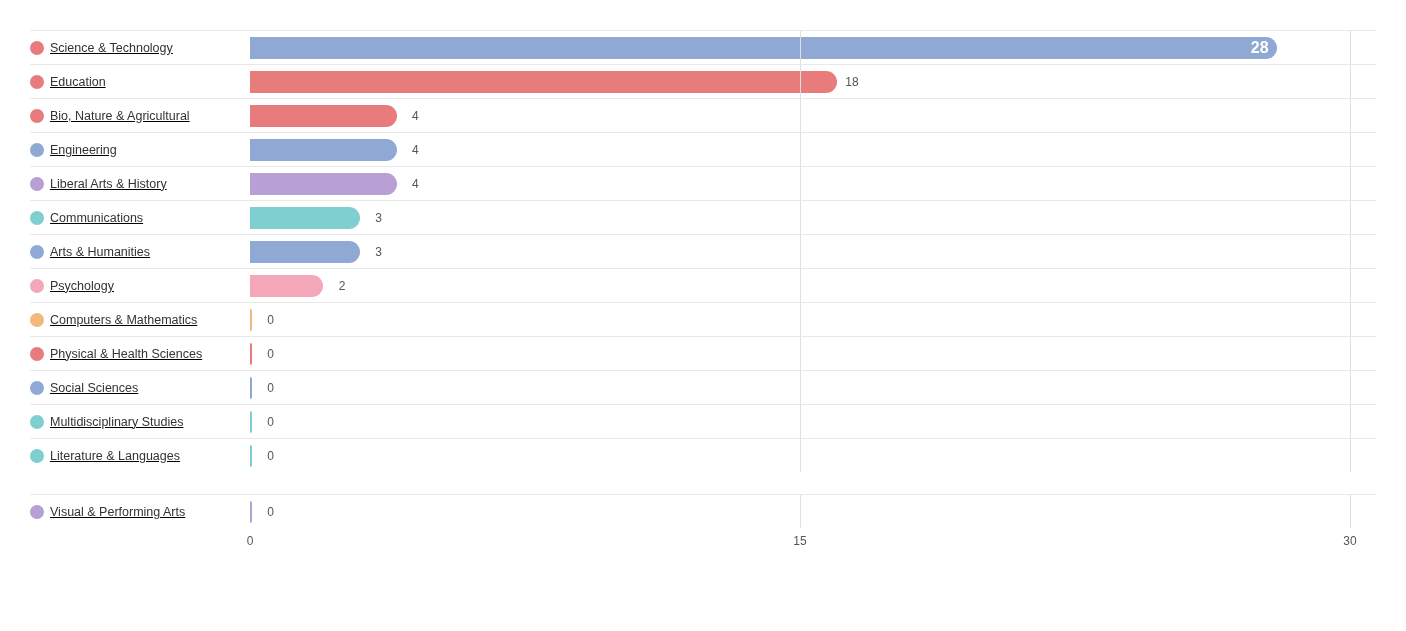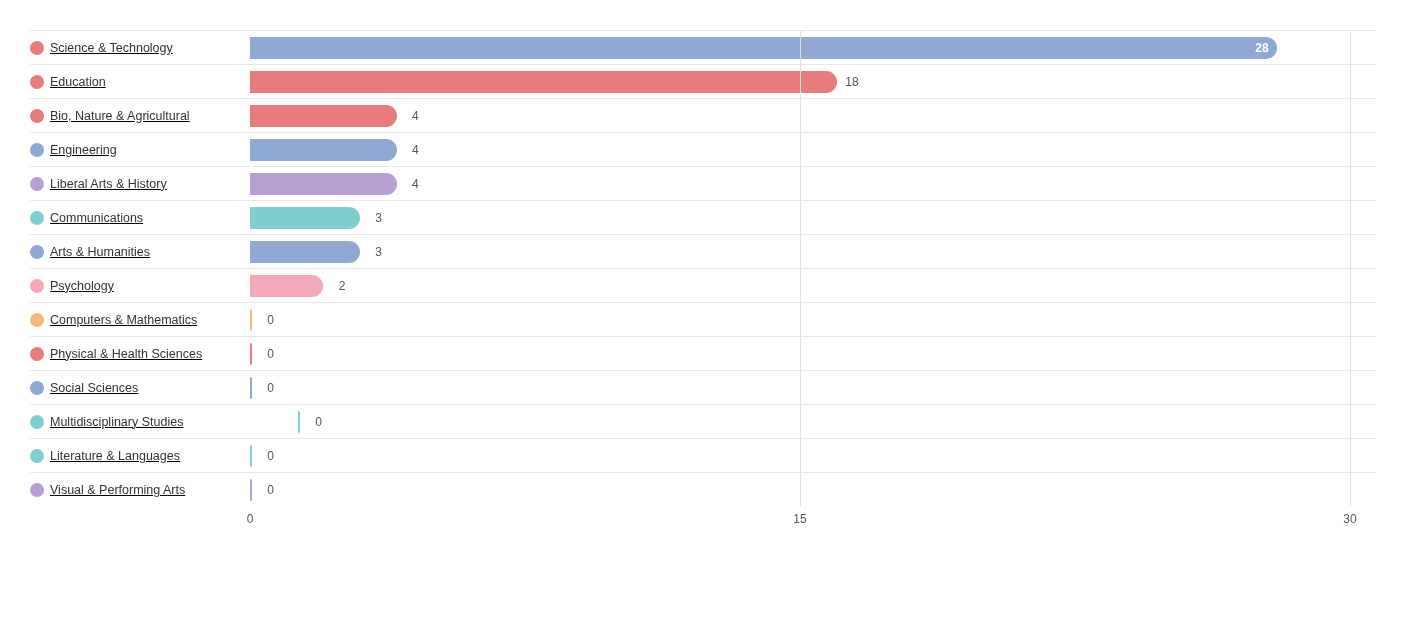--- a/index.html
+++ b/index.html
@@ -32,20 +32,21 @@
     }
     .bar-row {
       display: flex;
       align-items: center;
       height: 34px;
       border-top: 1px solid #e8e8e8;
       position: relative;
     }
     .bar-row:last-child {
       border-bottom: none;
+      margin-top: 22px;
     }
     .bar-label {
       width: 220px;
       min-width: 220px;
       font-size: 12.5px;
       color: #333;
       padding-right: 8px;
       display: flex;
       align-items: center;
       gap: 6px;
@@ -78,21 +79,21 @@
       transform: translateY(-50%);
       font-size: 12px;
       color: #555;
       white-space: nowrap;
     }
     .bar-value-inside {
       position: absolute;
       right: 8px;
       top: 50%;
       transform: translateY(-50%);
-      font-size: 12px;
+      font-size: 16px;
       color: #fff;
       white-space: nowrap;
       font-weight: bold;
     }
     .x-axis {
       display: flex;
       margin-left: 220px;
       margin-top: 6px;
       position: relative;
       height: 20px;
@@ -252,21 +253,21 @@
           <span>Social Sciences</span>
         </div>
         <div class="bar-container">
           <div class="bar" style="background: rgb(143, 168, 212); width: 2px;">
             <span class="bar-value">0</span>
           </div>
         </div>
         <div style="position: absolute; left: 770px; top: 0px; bottom: 0px; width: 1px; background: rgb(224, 224, 224); pointer-events: none; z-index: 0;"></div>
         <div style="position: absolute; left: 1320px; top: 0px; bottom: 0px; width: 1px; background: rgb(224, 224, 224); pointer-events: none; z-index: 0;"></div>
       </div>
-      <div class="bar-row" style="position: relative; gap: 48px;">
+      <div class="bar-row" style="position: relative;">
         <div class="bar-label">
           <div class="label-dot" style="background: rgb(126, 207, 207);"></div>
           <span>Multidisciplinary Studies</span>
         </div>
         <div class="bar-container">
           <div class="bar" style="background: rgb(126, 207, 207); width: 2px;">
             <span class="bar-value">0</span>
           </div>
         </div>
         <div style="position: absolute; left: 770px; top: 0px; bottom: 0px; width: 1px; background: rgb(224, 224, 224); pointer-events: none; z-index: 0;"></div>

